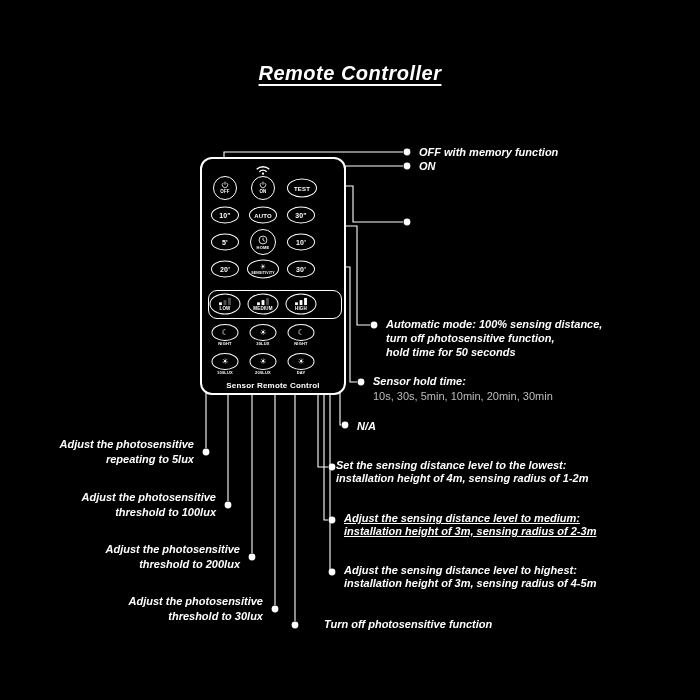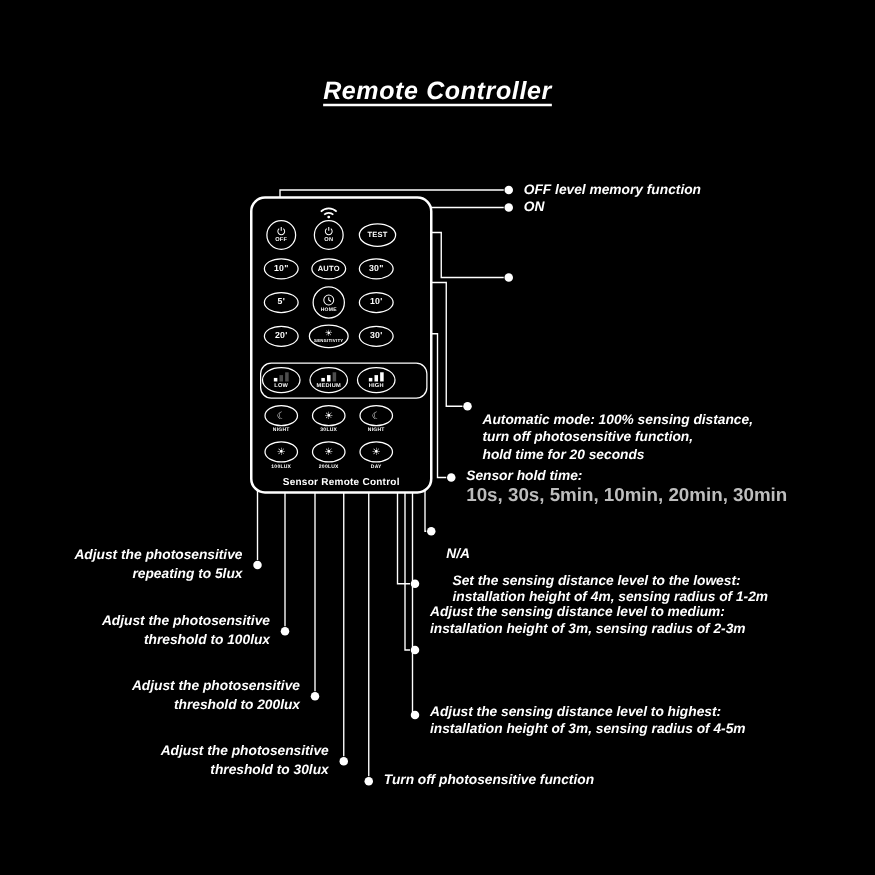--- a/index.html
+++ b/index.html
@@ -20,23 +20,23 @@
   .oval{border:1.5px solid #fff;border-radius:50%;display:flex;align-items:center;
         justify-content:center;box-sizing:border-box;background:#000;}
   .under{font-size:4px;font-weight:700;line-height:1;letter-spacing:.2px;}
   .glyph{font-family:"DejaVu Sans",sans-serif;font-size:8px;line-height:1;}
   .groupbox{position:absolute;border:1px solid #fff;border-radius:9px;box-sizing:border-box;}
   .footer{position:absolute;left:0;right:0;top:222px;text-align:center;
           font-size:8px;font-weight:700;letter-spacing:.2px;}
   .ann{position:absolute;font-style:italic;font-weight:700;font-size:11px;
        line-height:13px;white-space:nowrap;}
   .lh15{line-height:15px;}
-  .lh14{line-height:14px;margin-top:12px;}
+  .lh14{line-height:14px;}
   .ann-left{text-align:right;line-height:15px;}
-  .detail{font-size:15px;font-weight:700;font-style:normal;color:#bdbdbd;margin-top:2px;}
+  .detail{font-size:11px;font-weight:400;font-style:normal;color:#bdbdbd;margin-top:2px;}
   .wifi{position:absolute;transform:translate(-50%,-50%);line-height:0;}
 </style>
 </head>
 <body>
 
 <div id="stage">
 
   <div class="title">Remote Controller</div>
 
   <svg id="wires" width="700" height="700">
@@ -199,50 +199,50 @@
       <div class="oval" style="width:27px;height:17px;">
           <span class="glyph">☀</span>
         </div>
       <span class="under">DAY</span>
     </div>
 
     <div class="footer">Sensor Remote Control</div>
   </div>
 
   <div class="ann" style="left:419px;top:146px;">
-    <div>OFF level memory function</div>
+    <div>OFF with memory function</div>
   </div>
   <div class="ann" style="left:419px;top:160px;">
     <div>ON</div>
   </div>
   <div class="ann lh14" style="left:386px;top:317px;">
     <div>Automatic mode: 100% sensing distance,</div>
     <div>turn off photosensitive function,</div>
-    <div>hold time for 20 seconds</div>
+    <div>hold time for 50 seconds</div>
   </div>
   <div class="ann" style="left:373px;top:375px;">
     <div>Sensor hold time:</div>
     <div class="detail">10s, 30s, 5min, 10min, 20min, 30min</div>
   </div>
-  <div class="ann" style="left:357px;top:437px;">
+  <div class="ann" style="left:357px;top:420px;">
     <div>N/A</div>
   </div>
-  <div class="ann" style="left:362px;top:459px;">
+  <div class="ann" style="left:336px;top:459px;">
     <div>Set the sensing distance level to the lowest:</div>
     <div>installation height of 4m, sensing radius of 1-2m</div>
   </div>
-  <div class="ann" style="left:344px;top:484px;">
+  <div class="ann" style="left:344px;top:512px;text-decoration:underline;">
     <div>Adjust the sensing distance level to medium:</div>
     <div>installation height of 3m, sensing radius of 2-3m</div>
   </div>
   <div class="ann" style="left:344px;top:564px;">
     <div>Adjust the sensing distance level to highest:</div>
     <div>installation height of 3m, sensing radius of 4-5m</div>
   </div>
-  <div class="ann" style="left:307px;top:618px;">
+  <div class="ann" style="left:324px;top:618px;">
     <div>Turn off photosensitive function</div>
   </div>
 
   <div class="ann ann-left" style="left:20px;top:437px;width:174px;">
     <div>Adjust the photosensitive</div>
     <div>repeating to 5lux</div>
   </div>
   <div class="ann ann-left" style="left:20px;top:490px;width:196px;">
     <div>Adjust the photosensitive</div>
     <div>threshold to 100lux</div>

